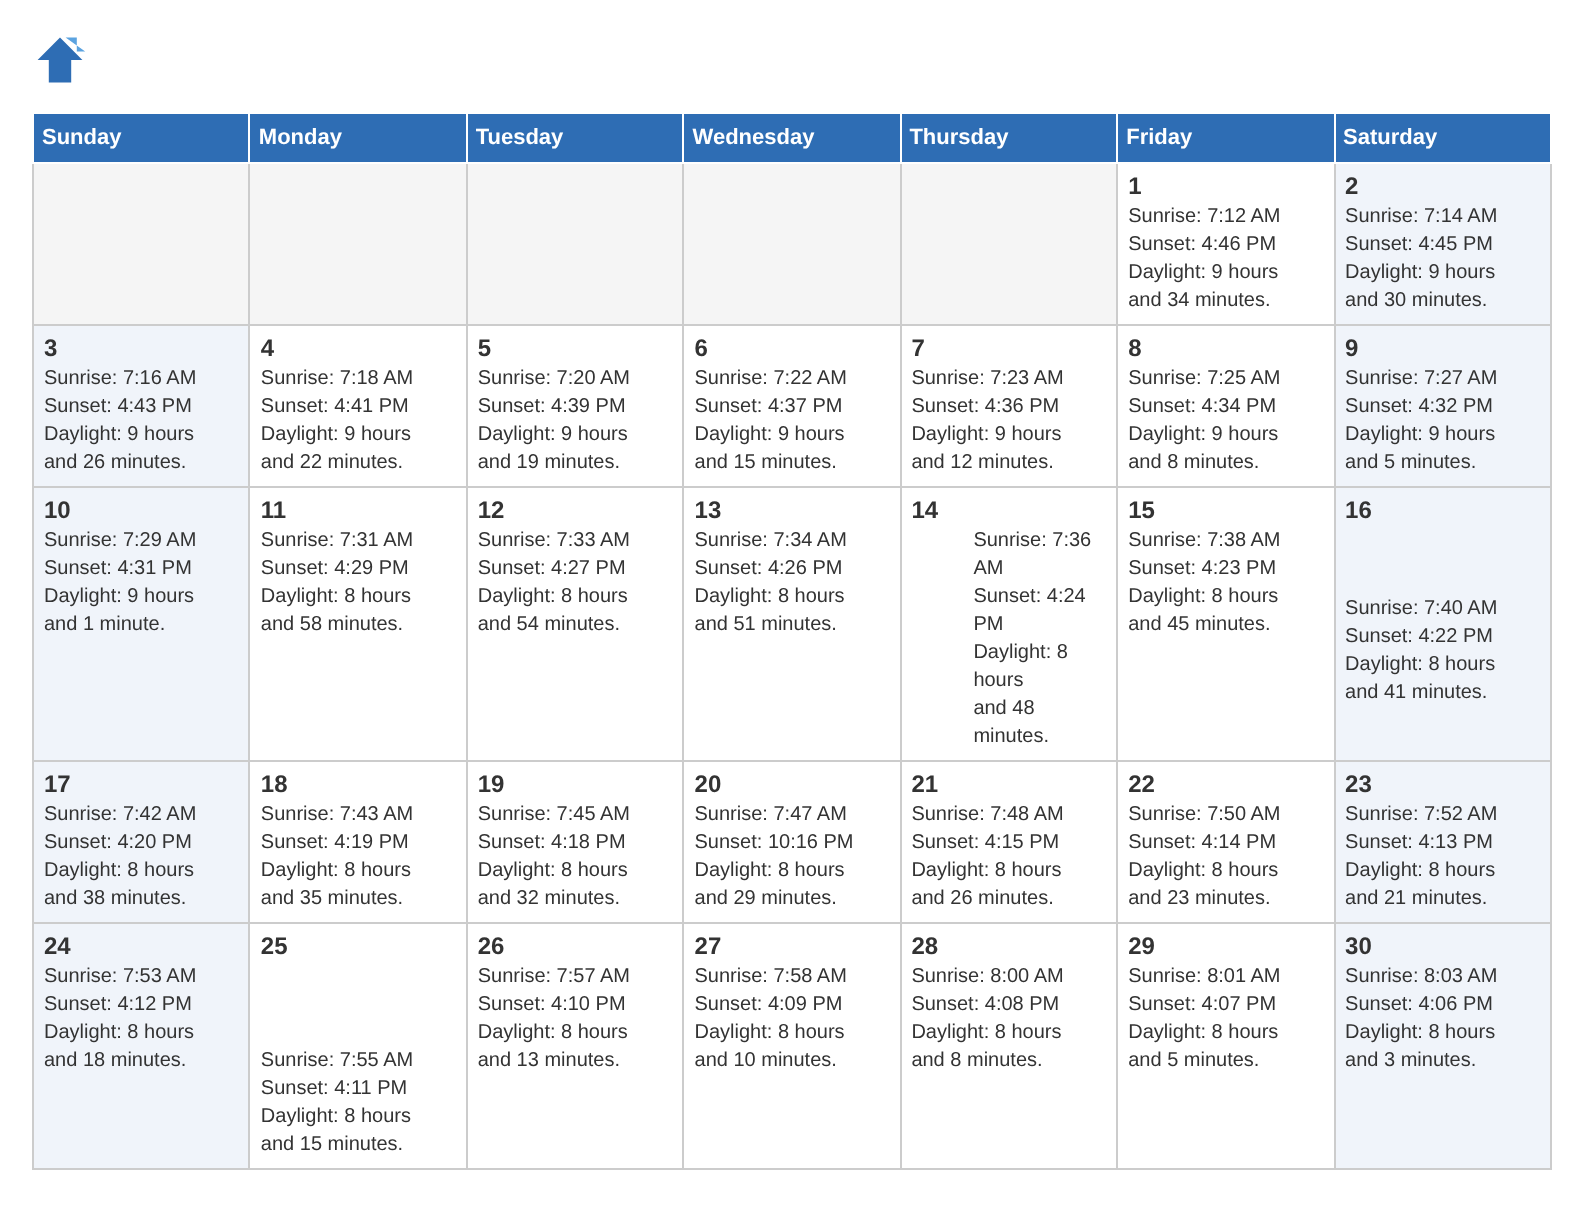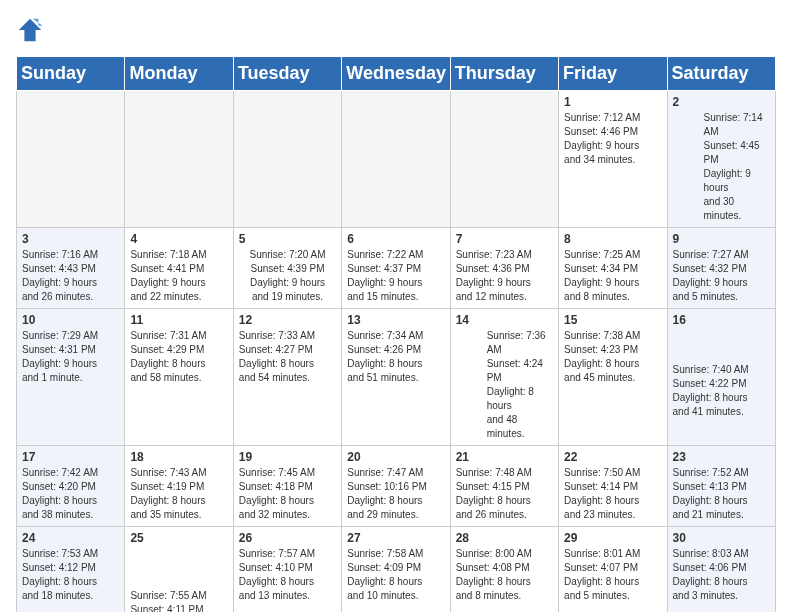--- a/index.html
+++ b/index.html
@@ -47,21 +47,21 @@
       color: #555;
     }
     table {
       width: 100%;
       border-collapse: collapse;
       table-layout: fixed;
     }
     th {
       background-color: #2e6db4;
       color: #fff;
-      font-size: 18px;
+      font-size: 11px;
       font-weight: bold;
       padding: 6px 4px;
       text-align: left;
       border: 1px solid #fff;
     }
     td {
       vertical-align: top;
       border: 1px solid #ccc;
       padding: 4px 5px;
       font-size: 10px;
@@ -127,21 +127,21 @@
         <td class="empty"></td>
         <td>
           <div class="day-num">1</div>
           <div class="day-info" style="white-space: pre-line;">Sunrise: 7:12 AM
 Sunset: 4:46 PM
 Daylight: 9 hours
 and 34 minutes.</div>
         </td>
         <td class="weekend">
           <div class="day-num">2</div>
-          <div class="day-info" style="white-space: pre-line; margin-left: 31px;">Sunrise: 7:14 AM
+          <div class="day-info" style="white-space: pre-line;">Sunrise: 7:14 AM
 Sunset: 4:45 PM
 Daylight: 9 hours
 and 30 minutes.</div>
         </td>
       </tr>
       <tr>
         <td class="weekend">
           <div class="day-num">3</div>
           <div class="day-info" style="white-space: pre-line;">Sunrise: 7:16 AM
 Sunset: 4:43 PM
@@ -150,21 +150,21 @@
         </td>
         <td>
           <div class="day-num">4</div>
           <div class="day-info" style="white-space: pre-line;">Sunrise: 7:18 AM
 Sunset: 4:41 PM
 Daylight: 9 hours
 and 22 minutes.</div>
         </td>
         <td>
           <div class="day-num">5</div>
-          <div class="day-info" style="white-space: pre-line; text-align: center;">Sunrise: 7:20 AM
+          <div class="day-info" style="white-space: pre-line;">Sunrise: 7:20 AM
 Sunset: 4:39 PM
 Daylight: 9 hours
 and 19 minutes.</div>
         </td>
         <td>
           <div class="day-num">6</div>
           <div class="day-info" style="white-space: pre-line;">Sunrise: 7:22 AM
 Sunset: 4:37 PM
 Daylight: 9 hours
 and 15 minutes.</div>

